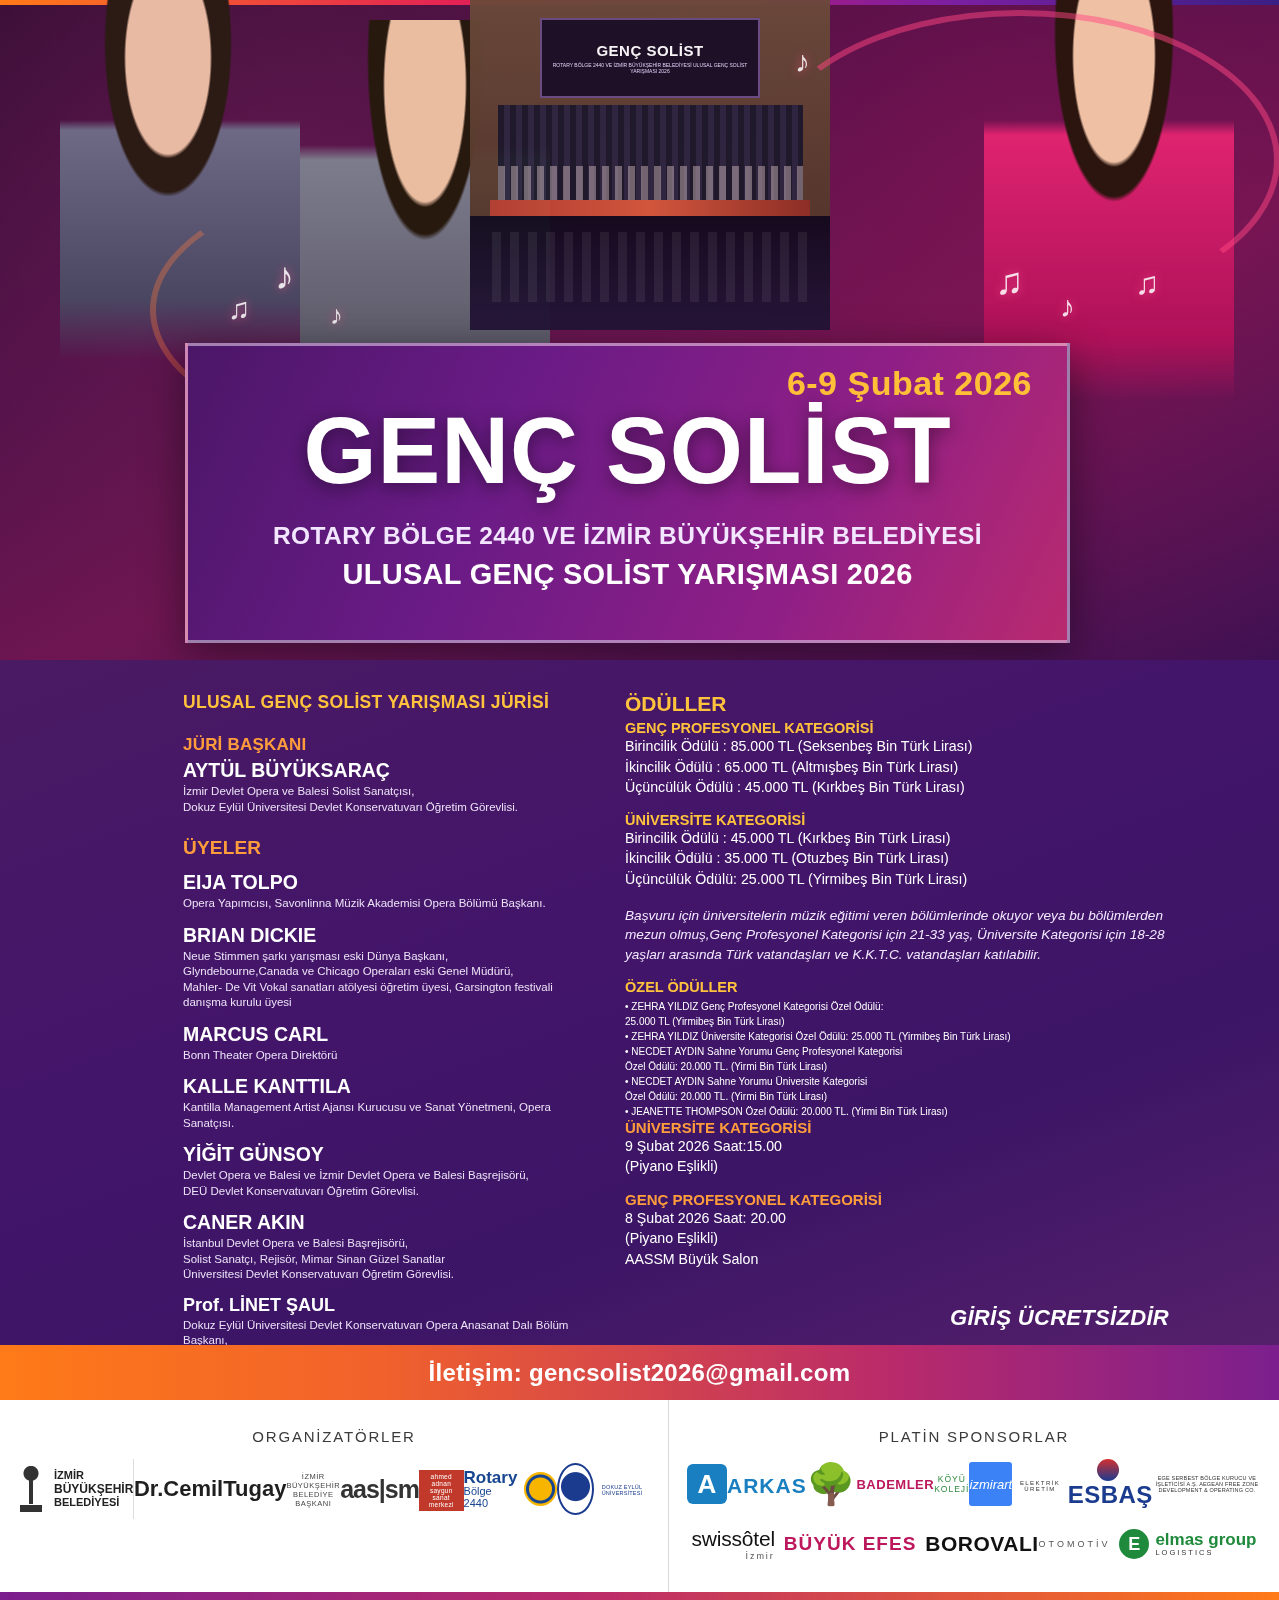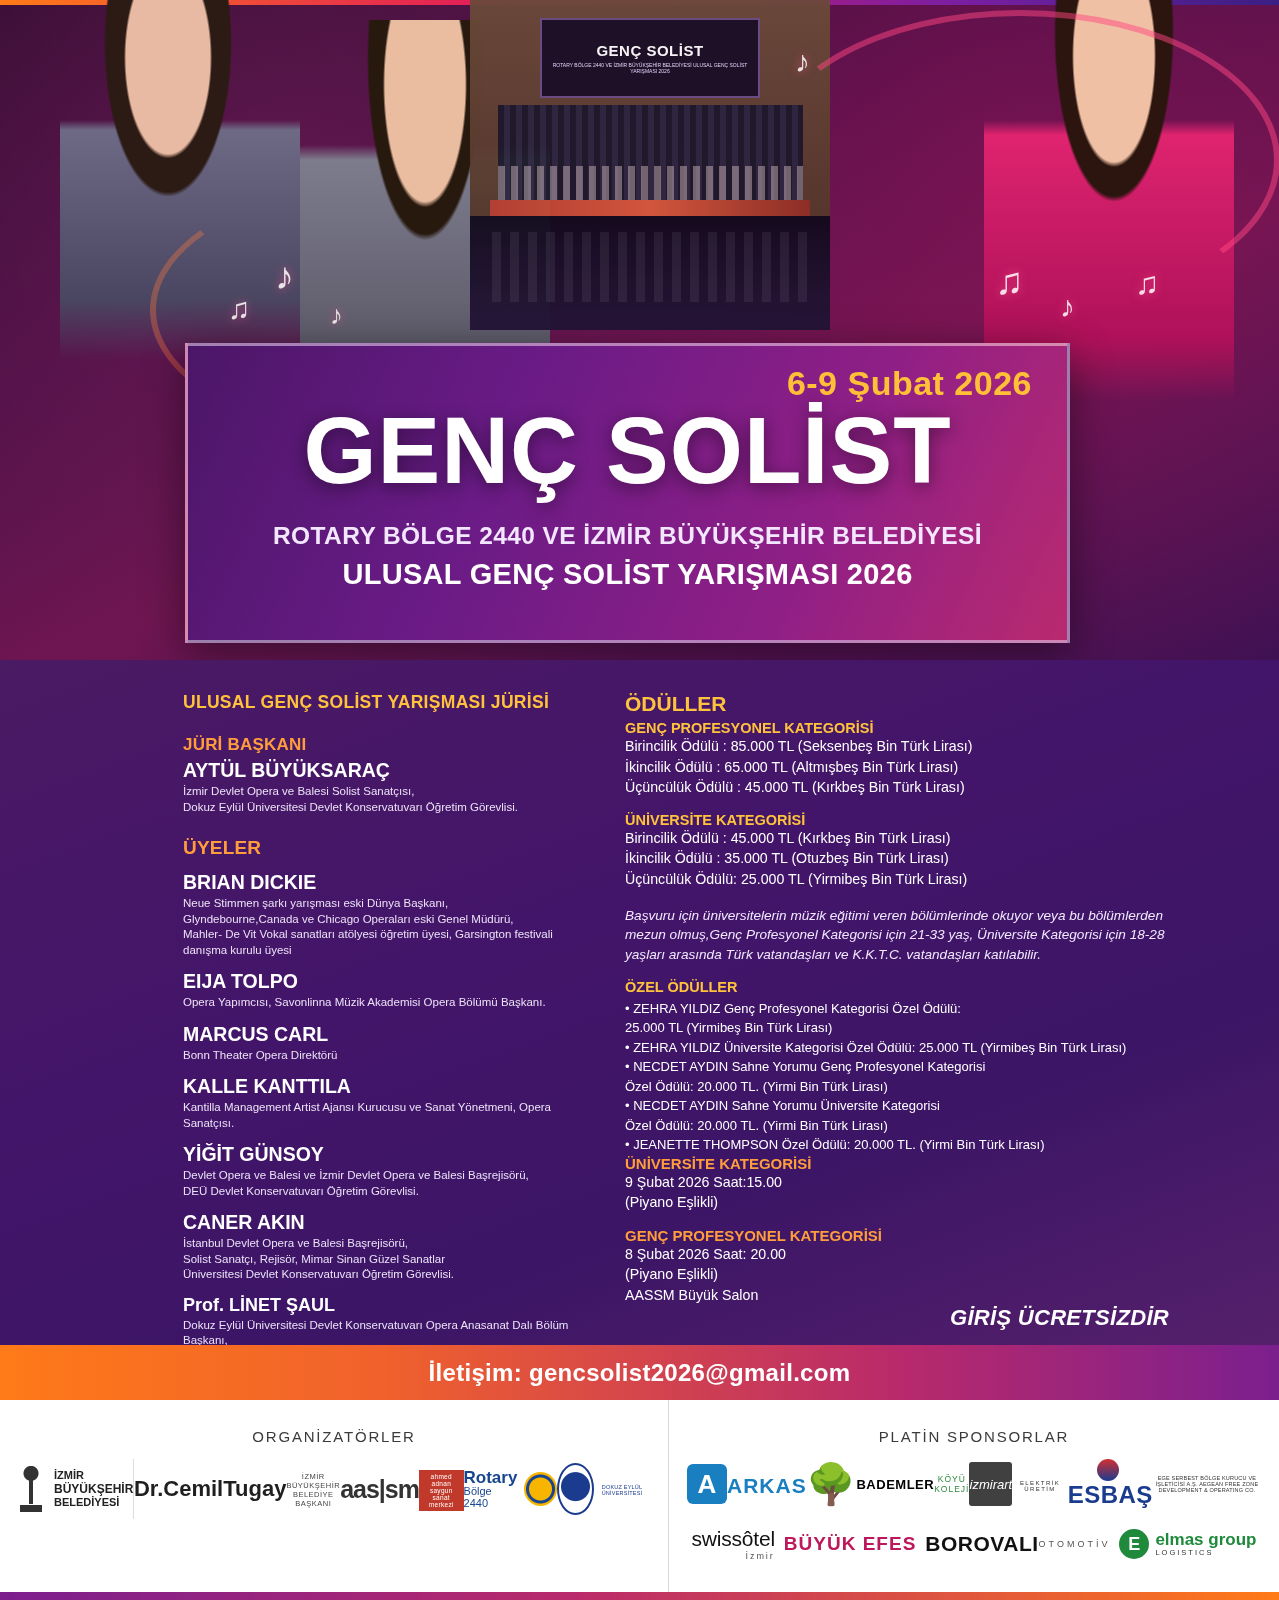--- a/index.html
+++ b/index.html
@@ -154,21 +154,21 @@
   .col-right { position:absolute; left: 625px; top: 32px; width: 545px; color:#fff; }
 
   .hdr-yellow { color:#ffc23c; font-weight: bold; font-size: 17.5px; letter-spacing:.3px; }
   .hdr-orange { color:#ff9d3c; font-weight: bold; font-size: 17px; letter-spacing:.2px;}
   .name { font-weight: bold; font-size: 19.5px; color:#ffffff; margin-top: 12px;}
   .name.small { font-size: 18px; }
   .desc { font-size: 11.5px; line-height: 1.35; color:#ece2f7; margin-top: 2px; }
   .line { font-size: 14.2px; color:#fff; line-height: 1.45;}
   .subhdr { color:#ffc23c; font-weight:bold; font-size:14.5px; margin-top:14px;}
   .italic-note { font-style: italic; font-size: 13.6px; line-height:1.45; color:#f2e8ff; margin-top: 16px;}
-  .bullets { font-size: 13px; line-height: 1.5; margin-top: 4px;}
+  .bullets { font-size: 10px; line-height: 1.5; margin-top: 4px;}
   .odul-hdr { color:#ffc23c; font-weight:bold; font-size: 21px; }
   .final-hdr { color:#ff9d3c; font-weight:bold; font-size: 15px; margin-top: 14px;}
   .giris {
     position:absolute; right: 110px; bottom: 14px;
     color:#ffffff; font-weight: bold; font-style: italic; font-size: 22px;
     letter-spacing:.3px;
   }
 
   
   .contact-bar {
@@ -217,25 +217,25 @@
      background: radial-gradient(circle at 50% 45%, #1b3b8f 0 14px, #fff 15px); position:relative;}
   .deu .cap { font-size:5.5px; color:#1b3b8f; margin-top:2px; letter-spacing:.2px;}
 
   .arkas { text-align:center;}
   .arkas .sq { width:40px;height:40px;background:#1a7fc1;border-radius:6px;margin:0 auto; position:relative;}
   .arkas .sq::after{content:"A"; position:absolute; inset:0; color:#fff; font-size:26px; font-weight:bold; display:flex; align-items:center; justify-content:center;}
   .arkas .nm { font-size: 21px; font-weight:bold; color:#1a7fc1; margin-top:3px; letter-spacing:1px;}
 
   .bademler { text-align:center;}
   .bademler .tree { font-size: 40px; color:#2e8b3d; line-height:1;}
-  .bademler .nm { font-size: 13px; font-weight: bold; color:#000000; letter-spacing:.5px;}
+  .bademler .nm { font-size: 13px; font-weight: bold; color:#be185d; letter-spacing:.5px;}
   .bademler .sub { font-size: 8.5px; color:#2e8b3d; letter-spacing:1px;}
 
   .izmirart { text-align:center;}
-  .izmirart .box { width:58px;height:44px;background:#404040;border-radius:3px;margin:0 auto; display:flex;align-items:center;justify-content:center;color:#fff;font-size:13px;font-style:italic;}
+  .izmirart .box { width:58px;height:44px;background:#3b82f6;border-radius:3px;margin:0 auto; display:flex;align-items:center;justify-content:center;color:#fff;font-size:13px;font-style:italic;}
   .izmirart .cap { font-size:6px;color:#333;letter-spacing:1.4px;margin-top:3px;}
 
   .esbas { text-align:center;}
   .esbas .nm { font-size: 24px; font-weight: bold; color:#1b3b8f; letter-spacing:.5px;}
   .esbas .sub { font-size:5.5px; color:#333; letter-spacing:.2px;}
   .esbas .dot { width:22px;height:22px;border-radius:50%;background:linear-gradient(#d32f2f,#1b3b8f); display:inline-block; vertical-align:middle; margin-right:4px;}
 
   .swiss { font-size: 21px; color:#111; letter-spacing:-.2px;}
   .efes { text-align:center;}
   .efes .nm { font-size: 19px; font-weight:bold; color:#be185d; letter-spacing:1px;}
@@ -301,29 +301,29 @@
       <div style="margin-top:22px;">
         <div class="hdr-orange">JÜRİ BAŞKANI</div>
         <div class="name" style="margin-top:4px;">AYTÜL BÜYÜKSARAÇ</div>
         <div class="desc" style="white-space:pre-line;">İzmir Devlet Opera ve Balesi Solist Sanatçısı,
 Dokuz Eylül Üniversitesi Devlet Konservatuvarı Öğretim Görevlisi.</div>
       </div>
 
       <div class="hdr-orange" style="margin-top:22px; font-size:19px;">ÜYELER</div>
 
       <div>
+        <div class="name">EIJA TOLPO</div>
+        <div class="desc" style="white-space:pre-line;">Opera Yapımcısı, Savonlinna Müzik Akademisi Opera Bölümü Başkanı.</div>
+      </div>
+      <div>
         <div class="name">BRIAN DICKIE</div>
         <div class="desc" style="white-space:pre-line;">Neue Stimmen şarkı yarışması eski Dünya Başkanı,
 Glyndebourne,Canada ve Chicago Operaları eski Genel Müdürü,
 Mahler- De Vit Vokal sanatları atölyesi öğretim üyesi, Garsington festivali
 danışma kurulu üyesi</div>
-      </div>
-      <div>
-        <div class="name">EIJA TOLPO</div>
-        <div class="desc" style="white-space:pre-line;">Opera Yapımcısı, Savonlinna Müzik Akademisi Opera Bölümü Başkanı.</div>
       </div>
       <div>
         <div class="name">MARCUS CARL</div>
         <div class="desc" style="white-space:pre-line;">Bonn Theater Opera Direktörü</div>
       </div>
       <div>
         <div class="name">KALLE KANTTILA</div>
         <div class="desc" style="white-space:pre-line;">Kantilla Management Artist Ajansı Kurucusu ve Sanat Yönetmeni, Opera Sanatçısı.</div>
       </div>
       <div>

